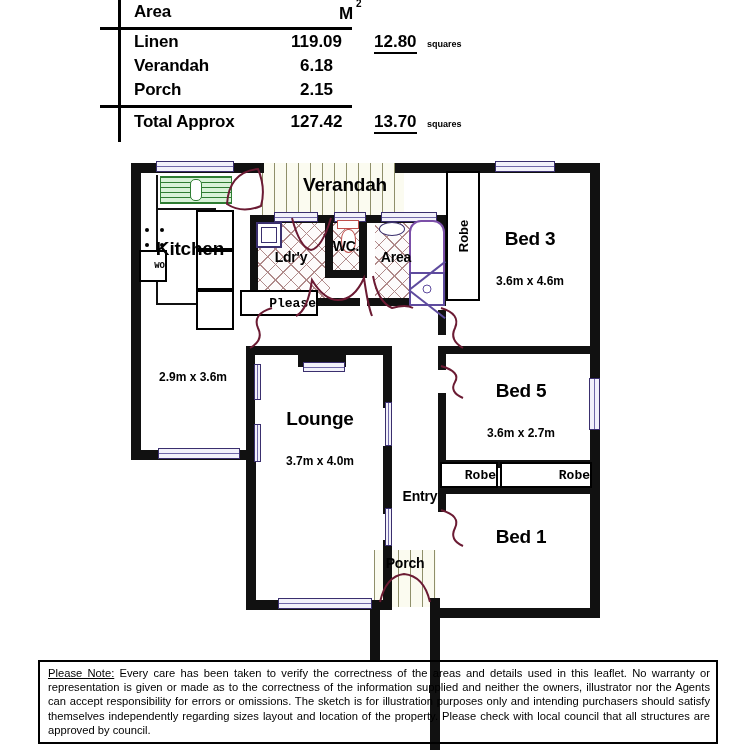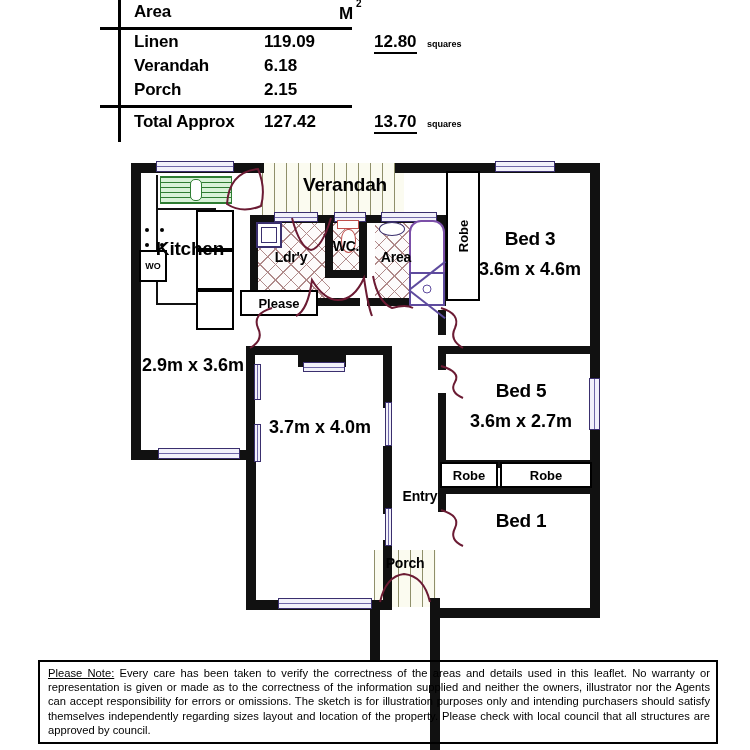--- a/index.html
+++ b/index.html
@@ -38,21 +38,21 @@
 
   .tbl-row { position: absolute; left: 34px; height: 24px; }
   .tbl-label {
     position: absolute; left: 0px;
     font-size: 17px; font-weight: bold;
     letter-spacing: -0.2px;
     white-space: nowrap;
   }
   .tbl-val {
     position: absolute; left: 130px;
-    width: 105px; text-align: left;
+    width: 105px; text-align: center;
     font-size: 17px; font-weight: bold;
   }
   .tbl-sq {
     position: absolute; left: 240px;
     font-size: 17px; font-weight: bold;
     border-bottom: 2px solid #000;
     padding-bottom: 0px;
   }
   .tbl-sq-unit {
     position: absolute; left: 293px;
@@ -85,24 +85,25 @@
   
   .box {
     position: absolute;
     background: #ffffff;
     border: 2px solid #000;
     box-sizing: border-box;
   }
   .box-label {
     position: absolute;
     width: 100%;
-    text-align: center;
+    text-align: right;
     font-size: 13px; font-weight: bold;
     top: 50%; transform: translateY(-50%);
     white-space: nowrap;
+    font-family: Liberation Mono, monospace;
   }
   .box-label-vert {
     position: absolute;
     left: 50%; top: 50%;
     transform: translate(-50%,-50%) rotate(-90deg);
     font-size: 13px; font-weight: bold;
     white-space: nowrap;
   }
 
   
@@ -126,21 +127,21 @@
 
   
   .room {
     position: absolute;
     text-align: center;
     white-space: nowrap;
     font-weight: bold;
   }
   .room-name { font-size: 19px; letter-spacing: -0.2px; }
   .room-name.sm { font-size: 14px; }
-  .room-dim { font-size: 18px; font-weight: bold; margin-top: 9px; }
+  .room-dim { font-size: 12px; font-weight: bold; margin-top: 24px; }
 
   
   .hatch-vert {
     position: absolute;
     background-color: #fbfbf0;
     background-image: repeating-linear-gradient(
       90deg, #8f8f6a 0px, #8f8f6a 1.5px, transparent 1.5px, transparent 12px);
   }
   .hatch-diag {
     position: absolute;
@@ -495,20 +496,21 @@
 
   <div class="room" style="left:130px; top:88px; width:120px;">
     <div class="room-name">Kitchen</div>
   </div>
 
   <div class="room" style="left:118px; top:196px; width:150px;">
     <div class="room-dim">2.9m x 3.6m</div>
   </div>
 
   <div class="room" style="left:250px; top:258px; width:140px;">
+    <div class="room-name">Lounge</div>
     <div class="room-dim">3.7m x 4.0m</div>
   </div>
 
   <div class="room" style="left:280px; top:24px; width:130px;">
     <div class="room-name">Verandah</div>
   </div>
 
   <div class="room" style="left:258px; top:99px; width:66px;">
     <div class="room-name sm">Ldr'y</div>
   </div>
@@ -532,18 +534,18 @@
   <div class="room" style="left:460px; top:78px; width:140px;">
     <div class="room-name">Bed 3</div>
     <div class="room-dim">3.6m x 4.6m</div>
   </div>
 
   <div class="room" style="left:446px; top:230px; width:150px;">
     <div class="room-name">Bed 5</div>
     <div class="room-dim">3.6m x 2.7m</div>
   </div>
 
-  <div class="room" style="left:446px; top:360px; width:150px;">
+  <div class="room" style="left:446px; top:376px; width:150px;">
     <div class="room-name">Bed 1</div>
   </div>
 </div>
 
 <div id="disclaimer"><u>Please Note:</u><span>  Every care has been taken to verify the correctness of the areas and details used in this  leaflet. No warranty or  representation is  given or made as to the correctness of the information supplied and   neither the  owners,  illustrator nor the  Agents can  accept  responsibility  for  errors or  omissions.   The  sketch is  for illustration  purposes  only and  intending purchasers should satisfy themselves independently regarding  sizes layout  and  location of the property. Please check  with local council that all structures are approved by council.</span></div>
 
 </body></html>

